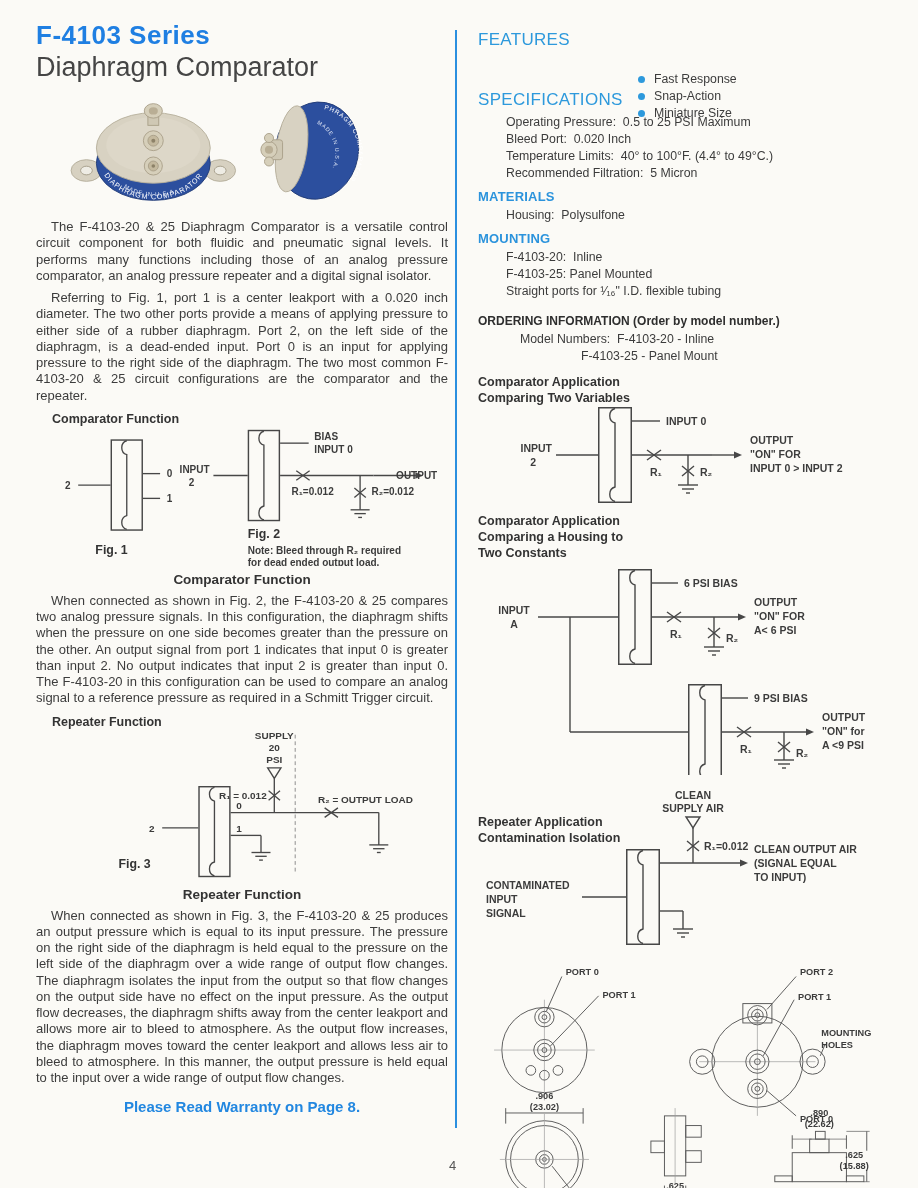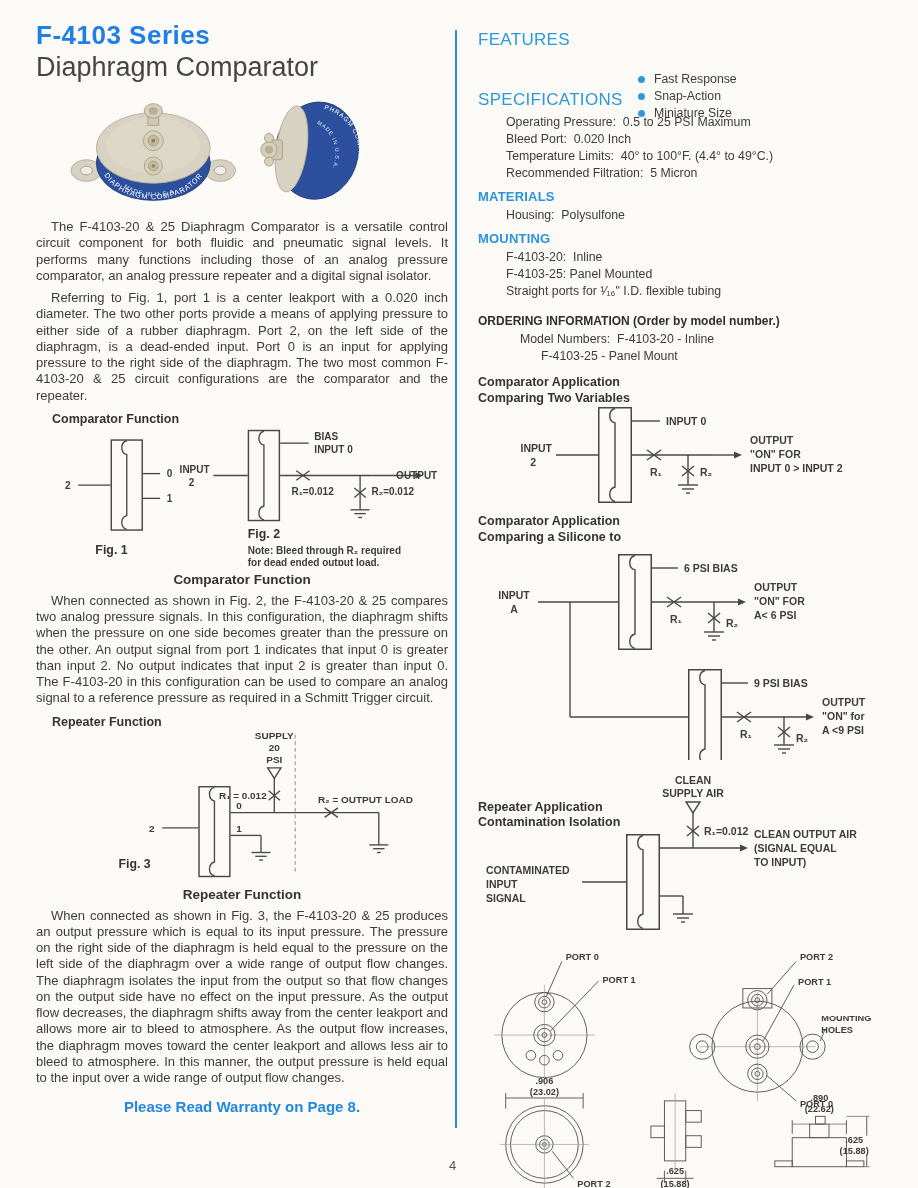--- a/index.html
+++ b/index.html
@@ -24,21 +24,21 @@
 
   .blue-head-lg{font-size:17px;color:#2d99dc;margin:0 0 4px 0;font-weight:normal;letter-spacing:.3px;}
   .blue-head-sm{font-size:13px;color:#2b93dc;margin:7px 0 3px 0;font-weight:bold;letter-spacing:.2px;}
   .black-head{font-size:12px;color:#2e2e2e;margin:14px 0 3px 0;font-weight:bold;}
   .spec-item{font-size:12.3px;line-height:1.38;margin-left:28px;white-space:pre-wrap;}
   .feat-wrap{position:relative;height:60px;}
   .feat-list{position:absolute;left:160px;top:2px;margin-top:40px;}
   .feat-item{font-size:12.3px;line-height:1.15;margin-bottom:3px;display:flex;align-items:center;}
   .bullet{width:7px;height:7px;border-radius:50%;background:#2d99dc;display:inline-block;margin-right:9px;flex:none;}
   .model-row{font-size:12.3px;margin-left:42px;line-height:1.4;white-space:pre-wrap;}
-  .model-indent{margin-left:63px;}
+  .model-indent{margin-left:103px;}
   .app-head{font-size:12.5px;font-weight:bold;line-height:1.25;color:#333;margin:10px 0 0 0;}
   .app3-wrap{position:relative;height:172px;margin-top:14px;}
   .app3-head{position:absolute;left:0;top:26px;font-size:12.5px;font-weight:bold;line-height:1.25;color:#333;}
   svg{display:block;}
   svg text{font-family:"Liberation Sans","DejaVu Sans",sans-serif;}
   .dlbl{font-size:10.5px;font-weight:bold;fill:#3c3c3c;}
   .dsm{font-size:9.5px;font-weight:bold;fill:#3c3c3c;}
   .figcap{font-size:13px;font-weight:bold;fill:#333;}
 </style>
 </head>
@@ -259,21 +259,22 @@
     <text class="dlbl" x="58" y="60" text-anchor="end">2</text>
     <text class="dlbl" x="172" y="70">R₁</text>
     <text class="dlbl" x="222" y="70">R₂</text>
     <text class="dlbl" x="272" y="38">OUTPUT</text>
     <text class="dlbl" x="272" y="52">"ON" FOR</text>
     <text class="dlbl" x="272" y="66">INPUT 0 &gt; INPUT 2</text>
   </svg>
 
   <div class="app-head">
     <div>Comparator Application</div>
-    <div>Comparing a Silicone to</div>
+    <div>Comparing a Housing to</div>
+    <div>Two Constants</div>
   </div>
 
   <svg width="400" height="214" viewBox="0 0 400 214">
     <g stroke="#474747" stroke-width="1.4" fill="none">
       <use href="#comp" x="140" y="8"></use>
       <line x1="174" y1="22" x2="200" y2="22"></line>
       <line x1="60" y1="56" x2="140" y2="56"></line>
       <line x1="92" y1="56" x2="92" y2="171"></line>
       <line x1="174" y1="56" x2="226" y2="56"></line>
       <line x1="189" y1="51" x2="203" y2="61"></line>

